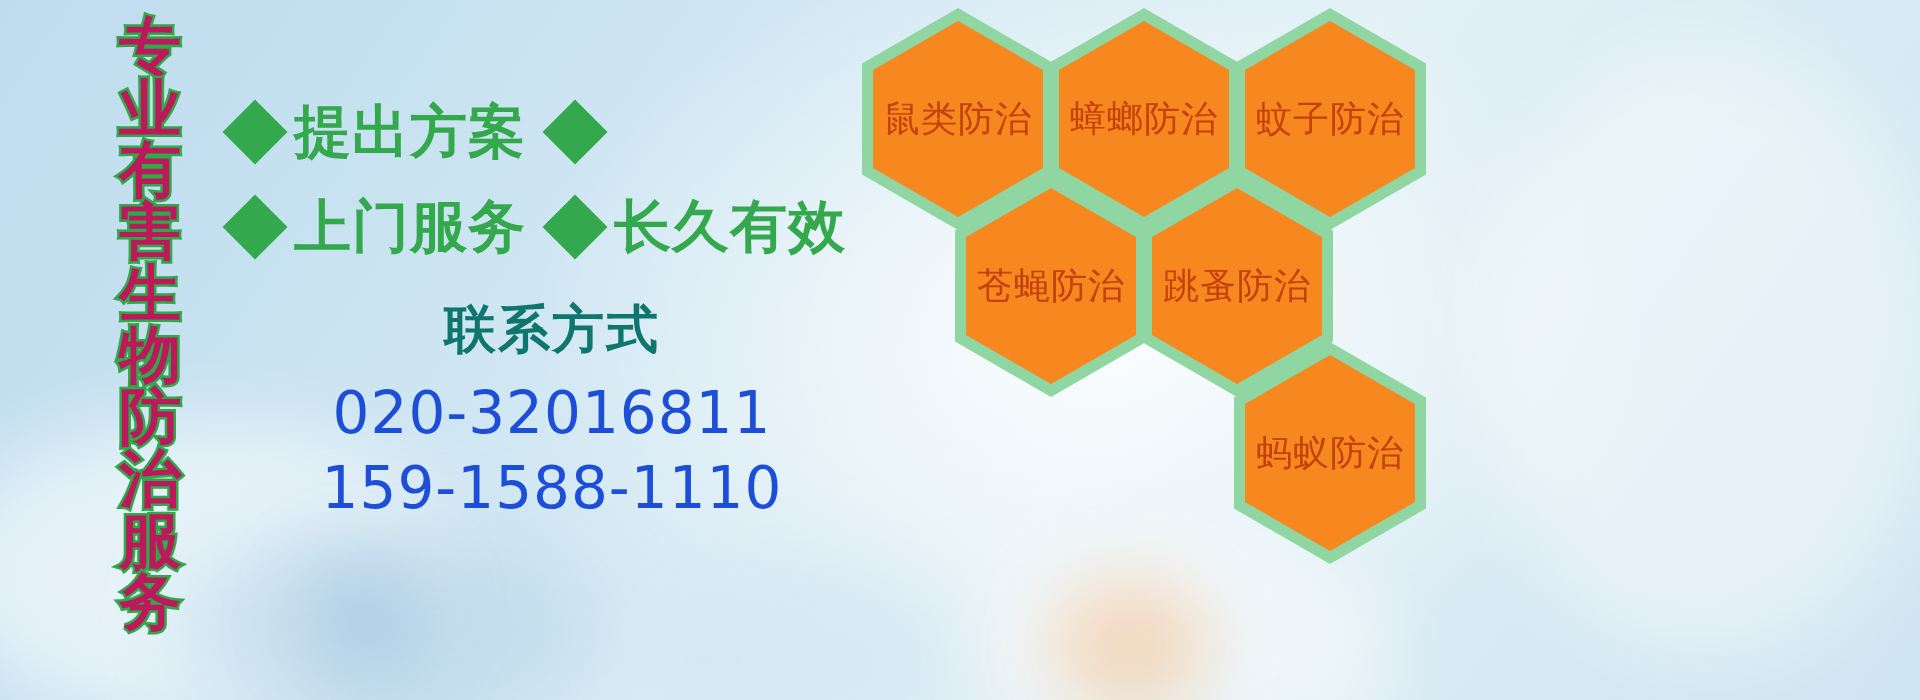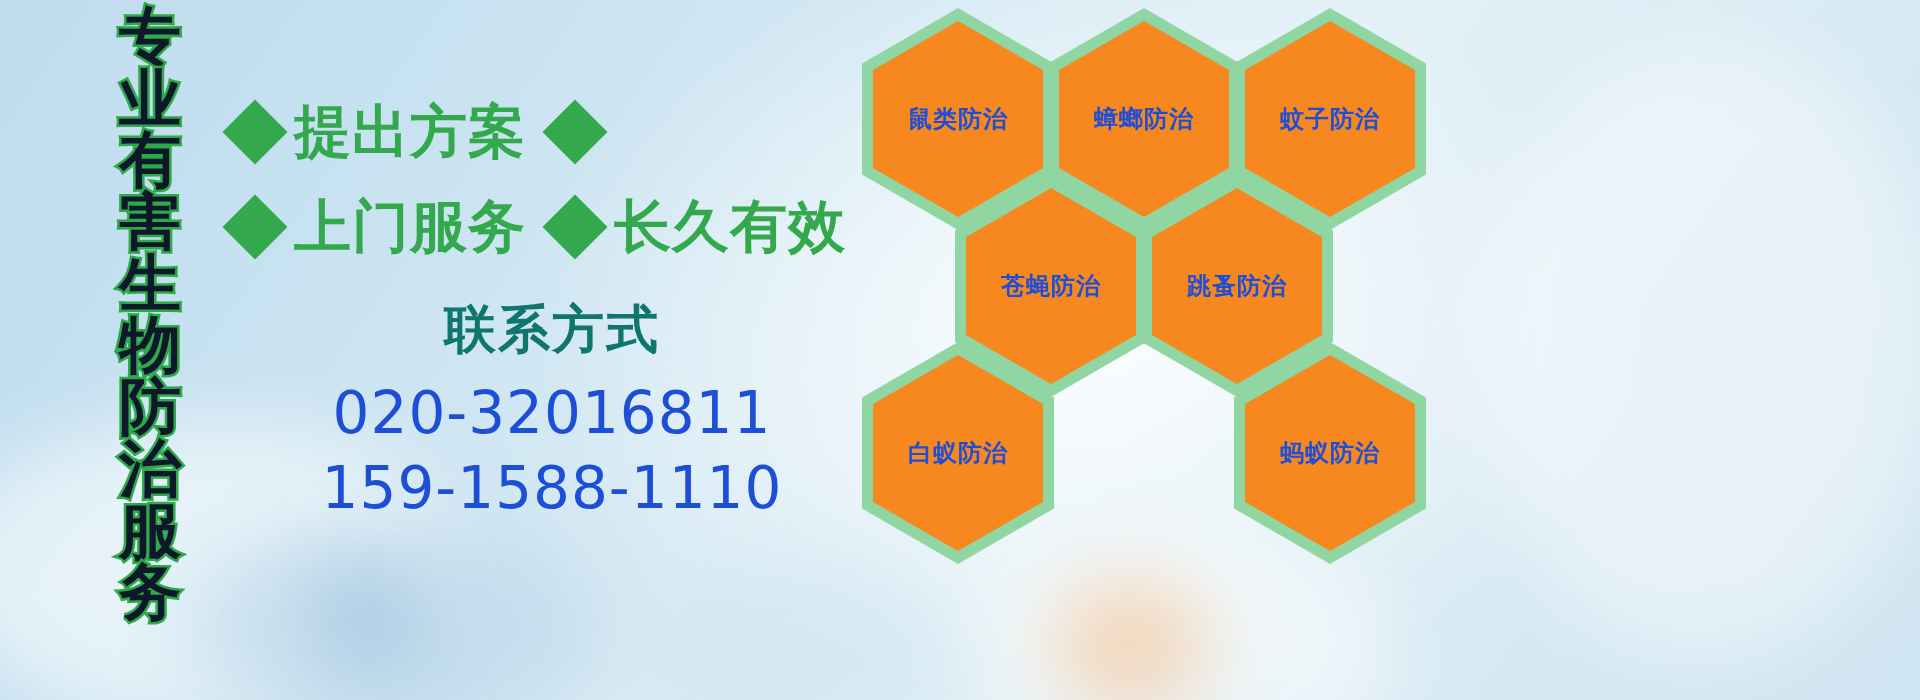--- a/index.html
+++ b/index.html
@@ -18,27 +18,27 @@
   .blob-b { left:180px;  top:520px;  width:420px; height:220px; background:rgba(183,213,233,0.55); }
   .blob-c { left:980px;  top:540px;  width:420px; height:240px; background:rgba(255,255,255,0.5); }
   .blob-d { left:1480px; top:40px;   width:460px; height:620px; background:rgba(255,255,255,0.42); }
   .blob-e { left:640px;  top:560px;  width:320px; height:200px; background:rgba(206,229,242,0.6); }
   .blob-f { left:300px;  top:560px;  width:130px; height:120px; background:rgba(140,180,215,0.45); }
   .blob-g { left:1050px; top:580px;  width:160px; height:130px; background:rgba(246,140,40,0.30); }
 
   
   .vtitle {
     position:absolute;
-    left:104px; top:6px;
+    left:104px; top:16px;
     width:92px;
     font-family:"DejaVu Sans", sans-serif;
     font-size:62px;
     line-height:0.995;
     font-weight:bold;
-    color:#0f172a;
+    color:#be185d;
     letter-spacing:0;
     -webkit-text-stroke:5px #2eaa4a;
     paint-order:stroke fill;
     text-align:center;
     white-space:pre-line;
     text-shadow:0 0 1px #2eaa4a;
   }
 
   
   .features { position:absolute; left:232px; top:84px; width:640px; }
@@ -86,23 +86,23 @@
   }
   .hex-inner {
     position:absolute;
     left:11px; top:13px; right:11px; bottom:13px;
     background:#f7871f;
     clip-path:polygon(50% 0%, 100% 25%, 100% 75%, 50% 100%, 0% 75%, 0% 25%);
   }
   .hex-label {
     position:absolute; inset:0;
     display:flex; align-items:center; justify-content:center;
-    color:#1d4ed8;
-    font-size:24px;
-    font-weight:bold;
+    color:#c2410c;
+    font-size:36px;
+    font-weight:normal;
     letter-spacing:1px;
     z-index:2;
   }
 </style>
 </head>
 <body>
 
 <div class="bg-blob blob-a"></div>
 <div class="bg-blob blob-b"></div>
 <div class="bg-blob blob-c"></div>
@@ -171,26 +171,20 @@
     <div class="hex-label">苍蝇防治</div>
   </div>
 
   <div class="hex-wrap" style="left:279px; top:175px;text-align:right;">
     <div class="hex">
         <div class="hex-inner"></div>
       </div>
     <div class="hex-label">跳蚤防治</div>
   </div>
 
-  <div class="hex-wrap" style="left:0px;   top:342px;">
-    <div class="hex">
-        <div class="hex-inner"></div>
-      </div>
-    <div class="hex-label">白蚁防治</div>
-  </div>
 
 
   <div class="hex-wrap" style="left:372px; top:342px;">
     <div class="hex">
         <div class="hex-inner"></div>
       </div>
     <div class="hex-label">蚂蚁防治</div>
   </div>
 
 </div>

